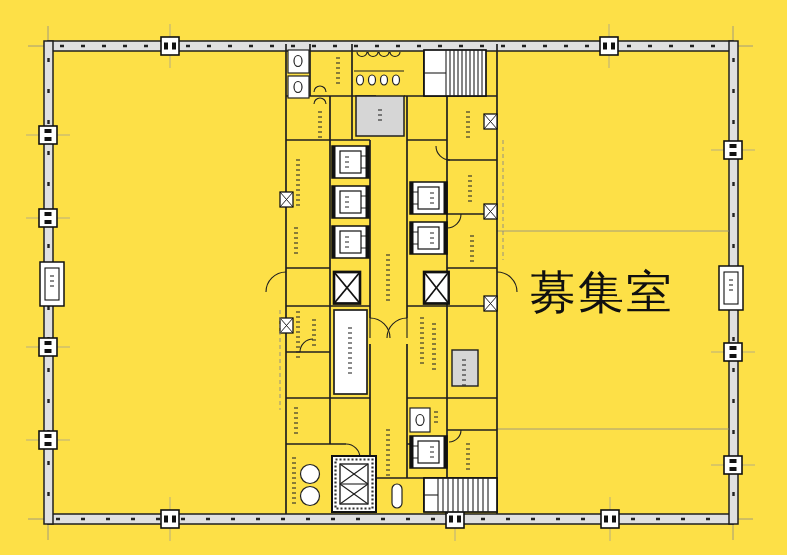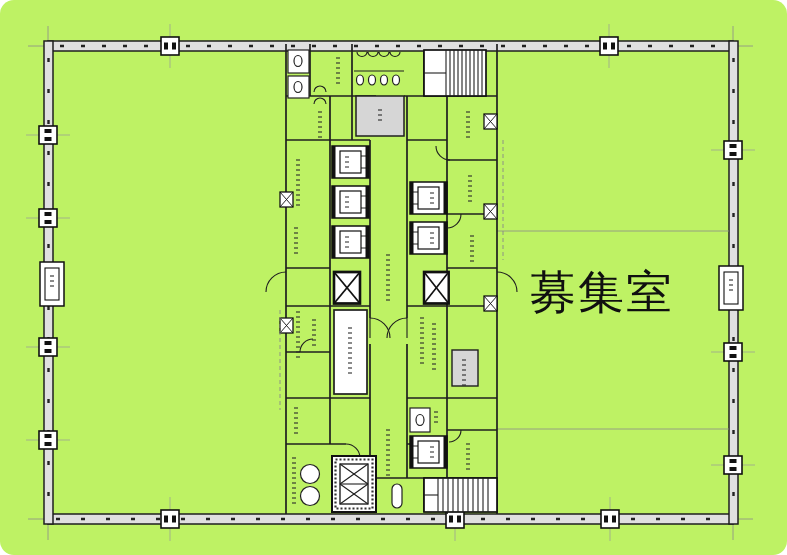--- a/index.html
+++ b/index.html
@@ -1,17 +1,17 @@
 <!DOCTYPE html>
 <html><head>
 <meta charset="utf-8">
 <style>
   html,body{margin:0;padding:0;background:#ffffff;}
-  .stage{position:relative;width:787px;height:555px;background:#bef264;overflow:hidden;
-         font-family:"DejaVu Sans","Liberation Sans",sans-serif;border-radius:14px;}
+  .stage{position:relative;width:787px;height:555px;background:#fde047;overflow:hidden;
+         font-family:"DejaVu Sans","Liberation Sans",sans-serif;}
   svg{position:absolute;left:0;top:0;}
   .wline{stroke:#1f1f1f;stroke-width:1.7;fill:none;}
   .tline{stroke:#1f1f1f;stroke-width:1.1;fill:none;}
   .hair{stroke:#8a8a8a;stroke-width:0.8;fill:none;}
   .fixt{stroke:#222;stroke-width:1.2;fill:#fff;}
   .vacancy-label{font-family:"DejaVu Sans","Liberation Sans",sans-serif;
                  font-size:46px;fill:#101010;letter-spacing:2px;}
 </style>
 </head>
 <body>

